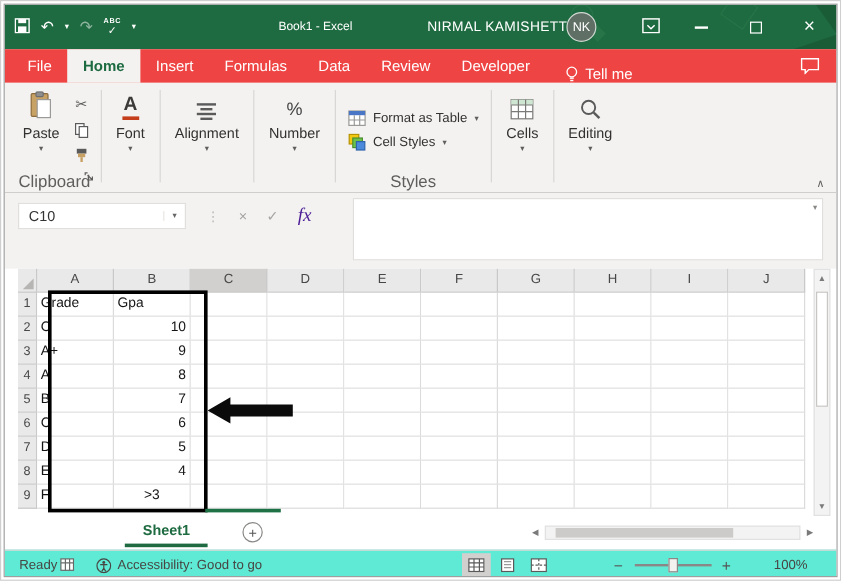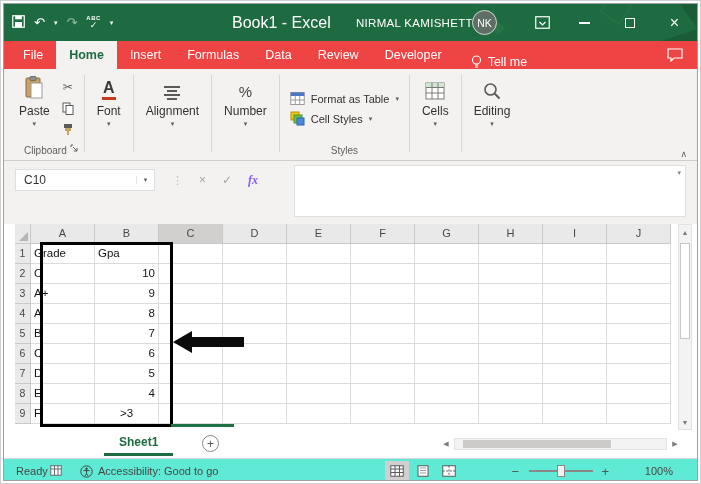--- a/index.html
+++ b/index.html
@@ -10,21 +10,21 @@
   
   .titlebar{position:absolute;left:0;top:0;right:0;height:37px;background:#1e6b41;color:#fff;}
   .tb-art{position:absolute;right:0;top:0;pointer-events:none;}
   .qat{position:absolute;left:8px;top:0;height:37px;display:flex;align-items:center;gap:9px;z-index:2;}
   .qat .g{font-size:13px;line-height:1;color:#fff;}
   .qat .dim{opacity:.5;}
   .qat .dd{font-size:7px;}
   .spell{display:flex;flex-direction:column;align-items:center;line-height:1;color:#fff;}
   .spell .abc{font-size:6px;letter-spacing:.5px;font-weight:700;}
   .spell .chk{font-size:9px;}
-  .tb-title{position:absolute;left:228px;top:0;height:37px;display:flex;align-items:center;font-size:16px;z-index:2;}
+  .tb-title{position:absolute;left:228px;top:0;height:37px;display:flex;align-items:center;font-size:10px;z-index:2;}
   .tb-user{position:absolute;left:352px;top:0;height:37px;display:flex;align-items:center;font-size:11.5px;letter-spacing:.3px;z-index:2;}
   .avatar{position:absolute;left:468px;top:6px;width:25px;height:25px;border-radius:50%;background:#5f6f65;border:1px solid #cfd8d2;
           color:#fff;font-size:10.5px;display:flex;align-items:center;justify-content:center;z-index:2;}
   .tb-ribbonopt{position:absolute;left:531px;top:11px;z-index:2;}
   .win-controls{position:absolute;right:0;top:0;height:37px;display:flex;z-index:3;}
   .wc{width:45px;height:37px;display:flex;align-items:center;justify-content:center;color:#fff;}
   .min-bar{width:11px;height:2px;background:#fff;display:block;}
   .max-box{width:10px;height:10px;border:1.5px solid #fff;display:block;}
   .wc.close{font-size:16px;}
 
@@ -33,21 +33,21 @@
   .tab{display:flex;align-items:center;padding:0 13px;font-size:12.5px;color:#fff;}
   .tab.active{background:#f3f2f1;color:#1e6b41;font-weight:700;}
   .tellme{display:flex;align-items:flex-end;gap:6px;color:#fff;font-size:12.5px;margin-left:16px;}
   .comment{margin-left:auto;display:flex;align-items:center;padding-right:14px;}
 
   
   .ribbon{position:absolute;left:0;top:65px;right:0;height:92px;background:#f3f2f1;border-bottom:1px solid #cfcecd;
           display:flex;align-items:stretch;padding:2px 6px 0 8px;}
   .rgroup{display:flex;flex-direction:column;position:relative;}
   .rg-c{flex:1;display:flex;}
-  .rg-l{height:16px;font-size:10px;color:#605e5c;text-align:center;line-height:14px;}
+  .rg-l{height:16px;font-size:14px;color:#605e5c;text-align:center;line-height:14px;}
   .rsep{width:1px;background:#d8d7d6;margin:4px 5px 8px 5px;}
   .bigbtn{display:flex;flex-direction:column;align-items:center;padding:5px 7px 0 7px;}
   .bigbtn .ic{height:24px;display:flex;align-items:flex-end;justify-content:center;}
   .bigbtn .lbl{font-size:12px;color:#323130;margin-top:4px;white-space:nowrap;}
   .bigbtn .dd{font-size:7px;color:#605e5c;margin-top:2px;}
   .clipcol{display:flex;flex-direction:column;gap:5px;padding-top:8px;}
   .smallbtn{height:16px;display:flex;align-items:center;justify-content:center;width:22px;}
   .cuticon{font-size:12px;color:#5a5a5a;line-height:1;}
   .styrows{display:flex;flex-direction:column;justify-content:center;gap:1px;padding:2px 2px 0 2px;}
   .styrow{display:flex;align-items:center;gap:6px;height:19px;font-size:11px;color:#323130;padding:0 3px;white-space:nowrap;}
@@ -61,21 +61,21 @@
   .pct{font-size:15px;color:#444;}
 
   
   .fzone{position:absolute;left:0;top:157px;right:0;height:63px;background:#f3f2f1;padding-left:12px;}
   .namebox{position:absolute;left:11px;top:8px;width:140px;height:22px;background:#fff;border:1px solid #e1dfdd;display:flex;align-items:center;}
   .namebox .txt{flex:1;font-size:12px;color:#333;padding-left:8px;}
   .namebox .nb-dd{width:18px;border-left:1px solid #e8e6e4;font-size:7px;color:#666;text-align:center;}
   .fb-icons{position:absolute;left:168px;top:8px;height:22px;display:flex;align-items:center;gap:16px;}
   .fb-dots{color:#b8b6b4;font-size:11px;}
   .fb-x,.fb-chk{color:#a6a4a2;font-size:12px;}
-  .fb-fx{color:#8b5cf6;font-size:12px;font-style:italic;font-family:"Liberation Serif","DejaVu Serif",serif;font-weight:bold;}
+  .fb-fx{color:#4c1d95;font-size:16px;font-style:italic;font-family:"Liberation Serif","DejaVu Serif",serif;}
   .fb-input{position:absolute;left:290px;top:4px;right:11px;height:52px;background:#fff;border:1px solid #e1dfdd;font-size:11.5px;padding:2px 4px;}
   .fb-exp{position:absolute;right:4px;top:3px;font-size:7px;color:#8a8886;}
 
   
   .gridzone{position:absolute;left:0;top:220px;right:0;height:206px;background:#fff;}
   .grid{position:absolute;left:11px;top:0;}
   .colhdrs{display:flex;}
   .corner{width:16px;height:20px;background:#e9e9e9;border-right:1px solid #c9c9c9;border-bottom:1px solid #c9c9c9;position:relative;}
   .corner:after{content:"";position:absolute;right:2px;bottom:2px;border-style:solid;border-width:0 0 9px 9px;
                 border-color:transparent transparent #b7b5b3 transparent;}

